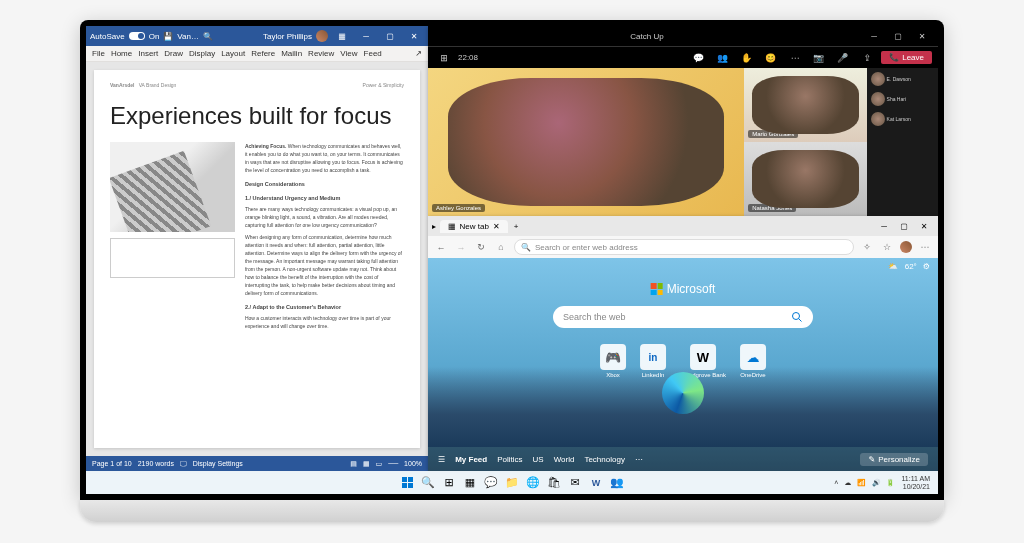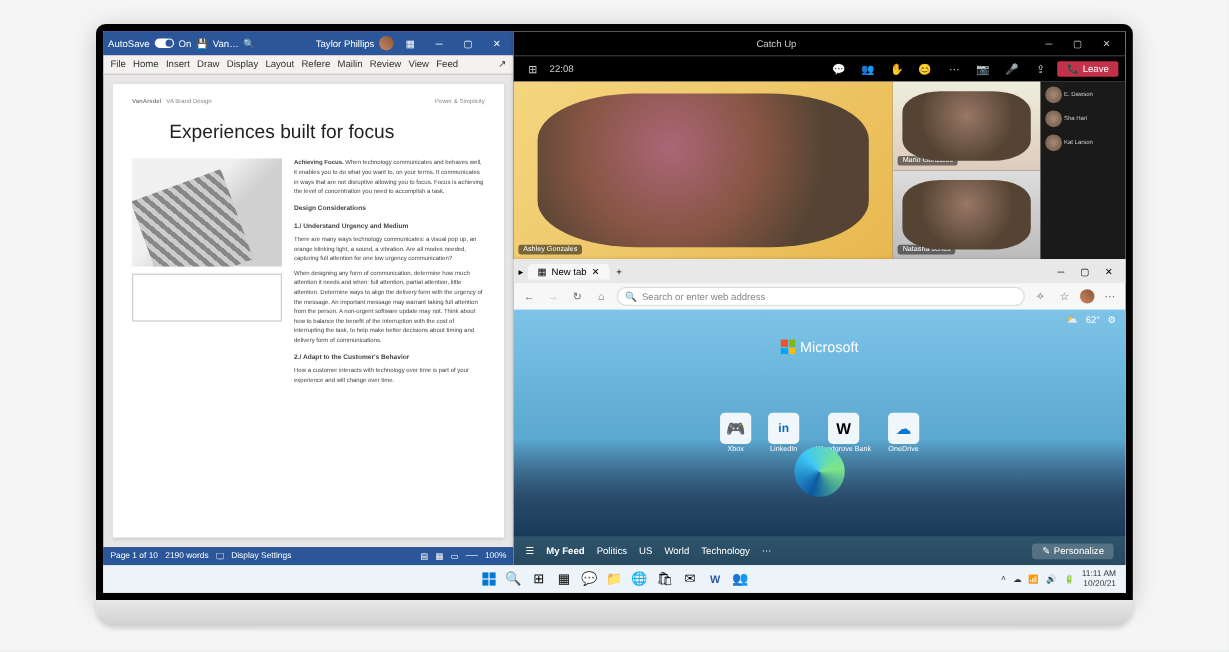--- a/index.html
+++ b/index.html
@@ -15,21 +15,21 @@
 .toggle { width:16px; height:8px; background:#fff; border-radius:4px; position:relative; }
 .toggle::after { content:''; position:absolute; width:6px; height:6px; background:#2b579a; border-radius:50%; right:1px; top:1px; }
 .word-title .spacer { flex:1; }
 .avatar { width:12px; height:12px; border-radius:50%; background:linear-gradient(45deg,#c86,#853); }
 .win-btn { width:20px; height:20px; display:flex; align-items:center; justify-content:center; cursor:pointer; }
 .ribbon { height:16px; background:#f3f2f1; display:flex; align-items:center; font-size:8px; gap:6px; padding:0 6px; color:#323130; border-bottom:1px solid #e1dfdd; }
 .ribbon span { cursor:pointer; }
 .doc-area { height:394px; background:#e6e6e6; padding:8px; overflow:hidden; }
 .page { width:100%; height:100%; background:#fff; padding:12px 16px; box-shadow:0 1px 3px rgba(0,0,0,.15); font-family:Georgia,serif; }
 .page-hdr { display:flex; justify-content:space-between; font-size:5px; color:#888; margin-bottom:14px; }
-.headline { font-size:16px; line-height:1.15; color:#222; margin-bottom:12px; font-weight:400;margin-left:31px; }
+.headline { font-size:24px; line-height:1.15; color:#222; margin-bottom:12px; font-weight:400; }
 .cols { display:flex; gap:10px; }
 .col-l { width:44%; }
 .building { width:100%; height:90px; background:linear-gradient(135deg,#f0f0f0 40%,#d0d0d0 60%); position:relative; margin-bottom:4px; overflow:hidden; }
 .building::before{content:'';position:absolute;width:80px;height:80px;background:repeating-linear-gradient(60deg,#888 0 4px,#ccc 4px 8px);transform:rotate(-20deg);bottom:-10px;left:10px;}
 .placeholder { width:100%; height:40px; border:1px solid #ccc; margin-top:6px; }
 .col-r { width:56%; font-size:5px; line-height:1.6; color:#444; }
 .col-r strong { font-size:5.5px; display:block; margin:6px 0 2px; }
 .col-r p { margin-bottom:4px; }
 .status { height:15px; background:#2b579a; color:#fff; font-size:7px; display:flex; align-items:center; padding:0 6px; gap:6px; }
 .status .spacer{flex:1;}
@@ -249,20 +249,27 @@
     </div>
     <div class="ms-logo">
       <div class="ms-sq">
                 <span></span>
                 <span></span>
                 <span></span>
                 <span></span>
               </div>
       <span>Microsoft</span>
     </div>
+    <div class="search">
+      <span>Search the web</span>
+      <svg width="12" height="12" viewBox="0 0 24 24" fill="none" stroke="#0078d4" stroke-width="2">
+                <circle cx="10" cy="10" r="7"></circle>
+                <path d="m21 21-6-6"></path>
+              </svg>
+    </div>
     <div class="tiles">
       <div class="tile">
                 <div class="tile-ico" style="color:#107c10">🎮</div>
                 <span class="tile-label">Xbox</span>
               </div>
       <div class="tile">
                 <div class="tile-ico" style="color:#0a66c2;font-weight:bold;font-size:10px">in</div>
                 <span class="tile-label">LinkedIn</span>
               </div>
       <div class="tile">

